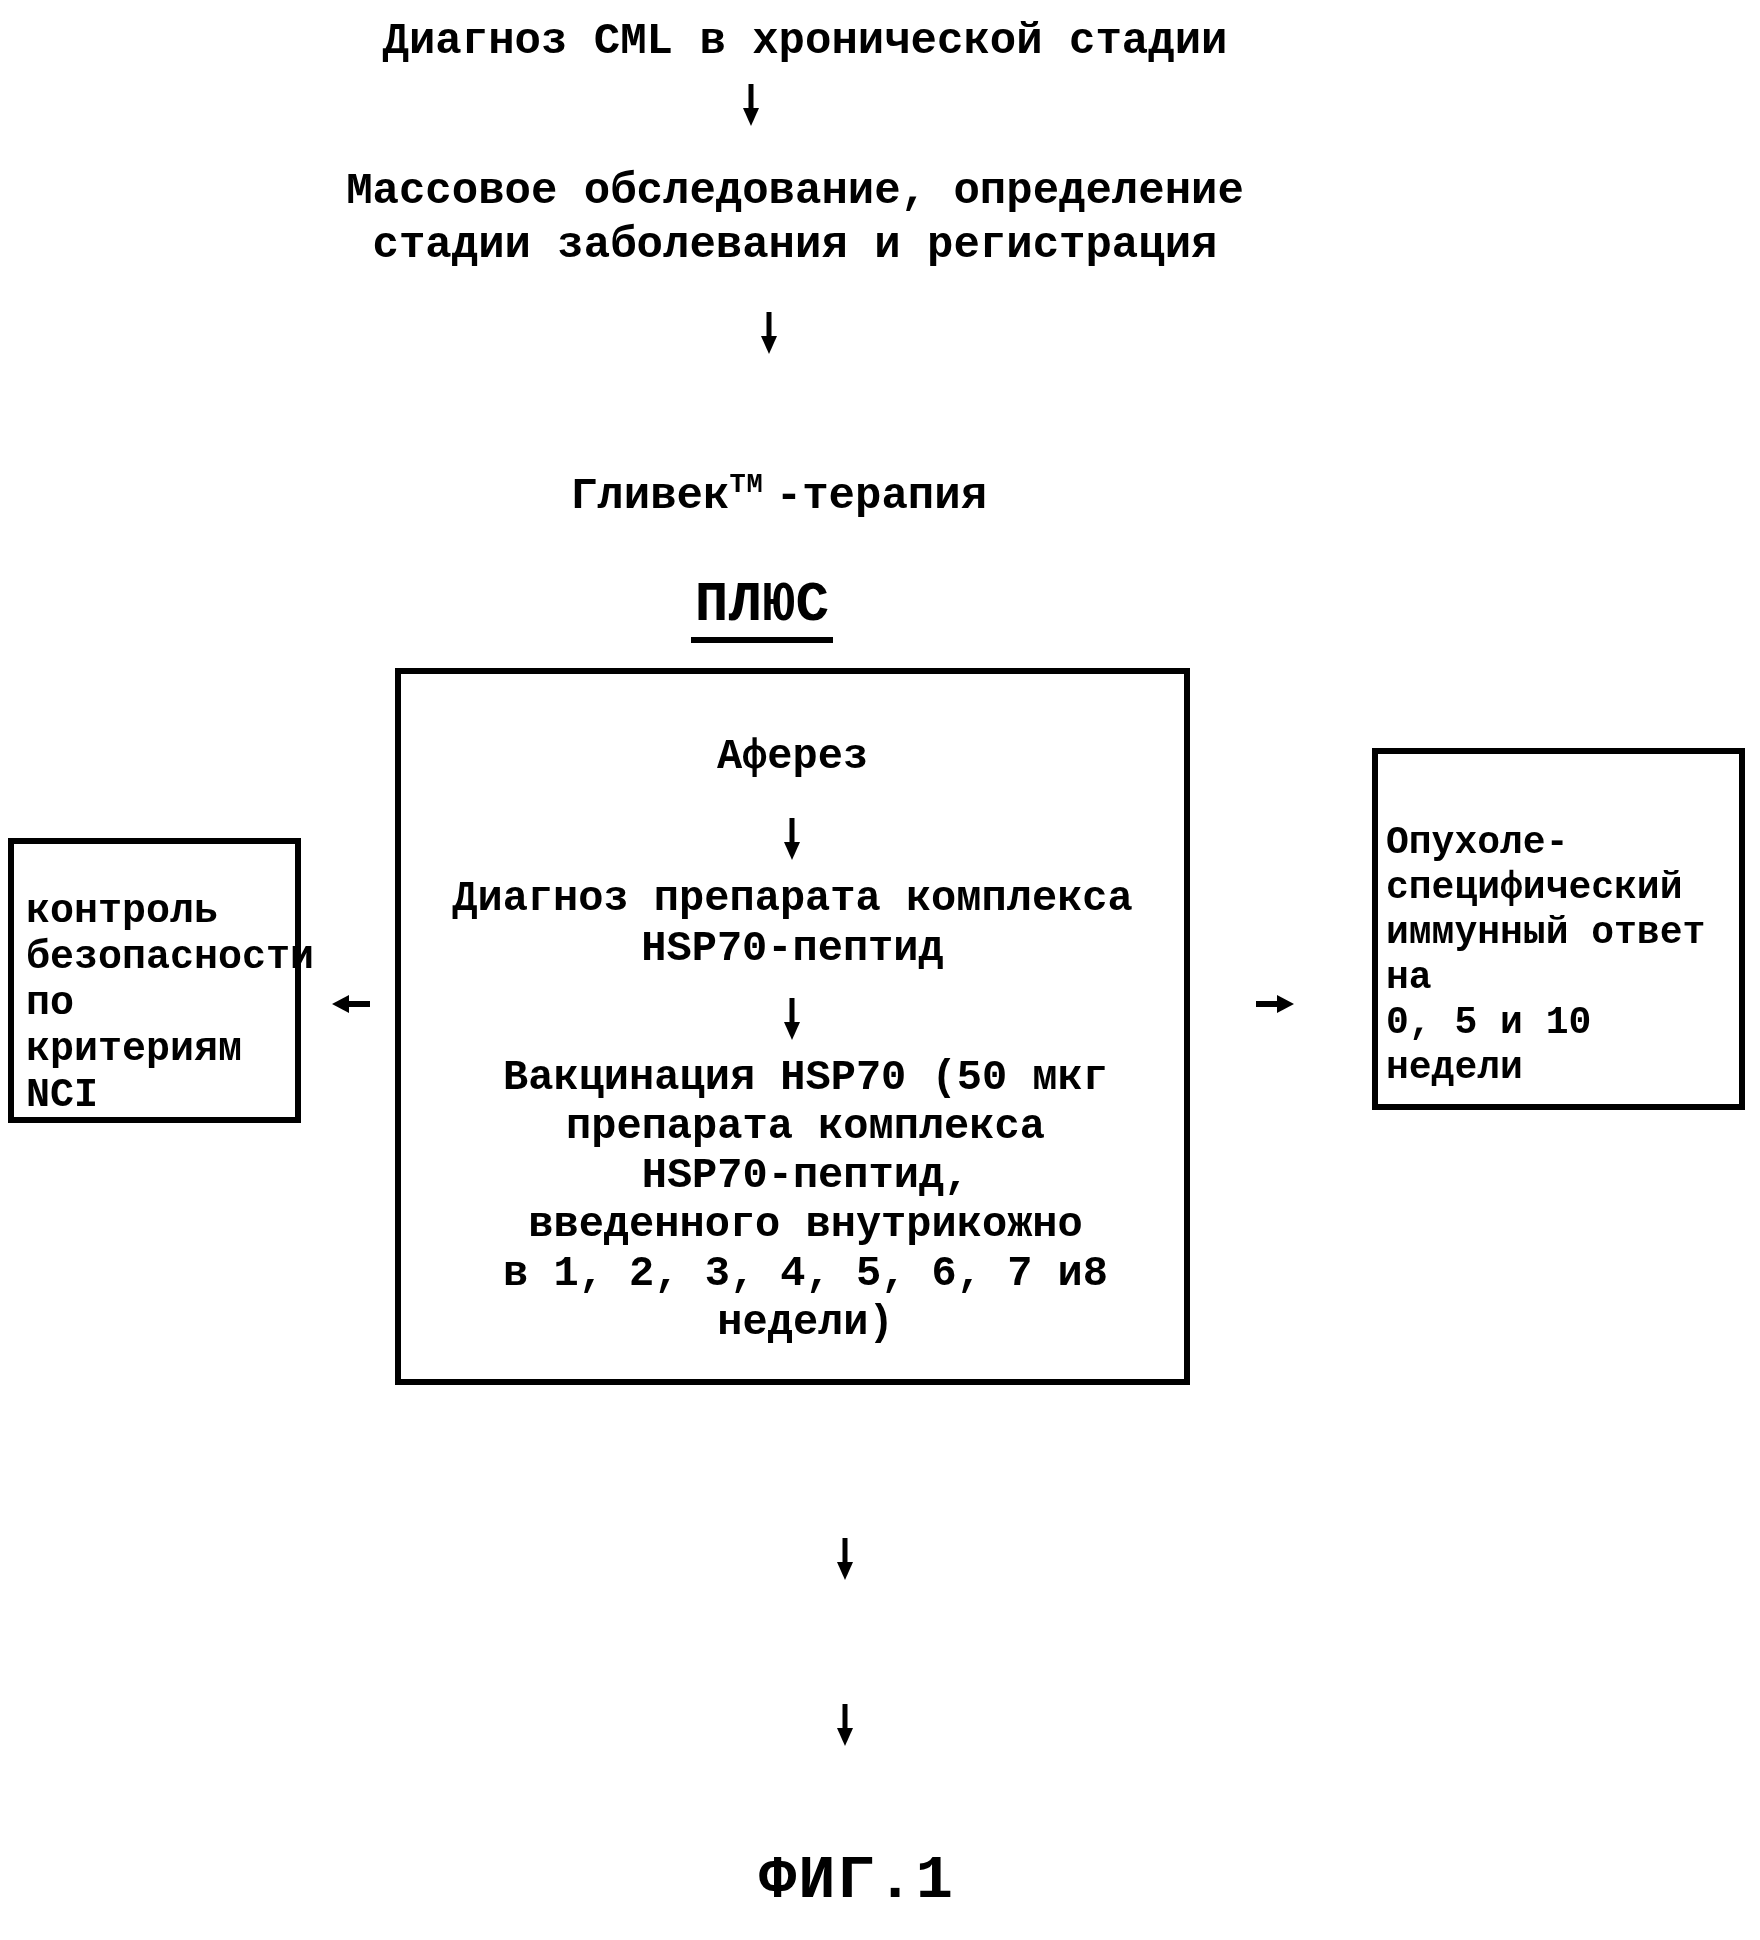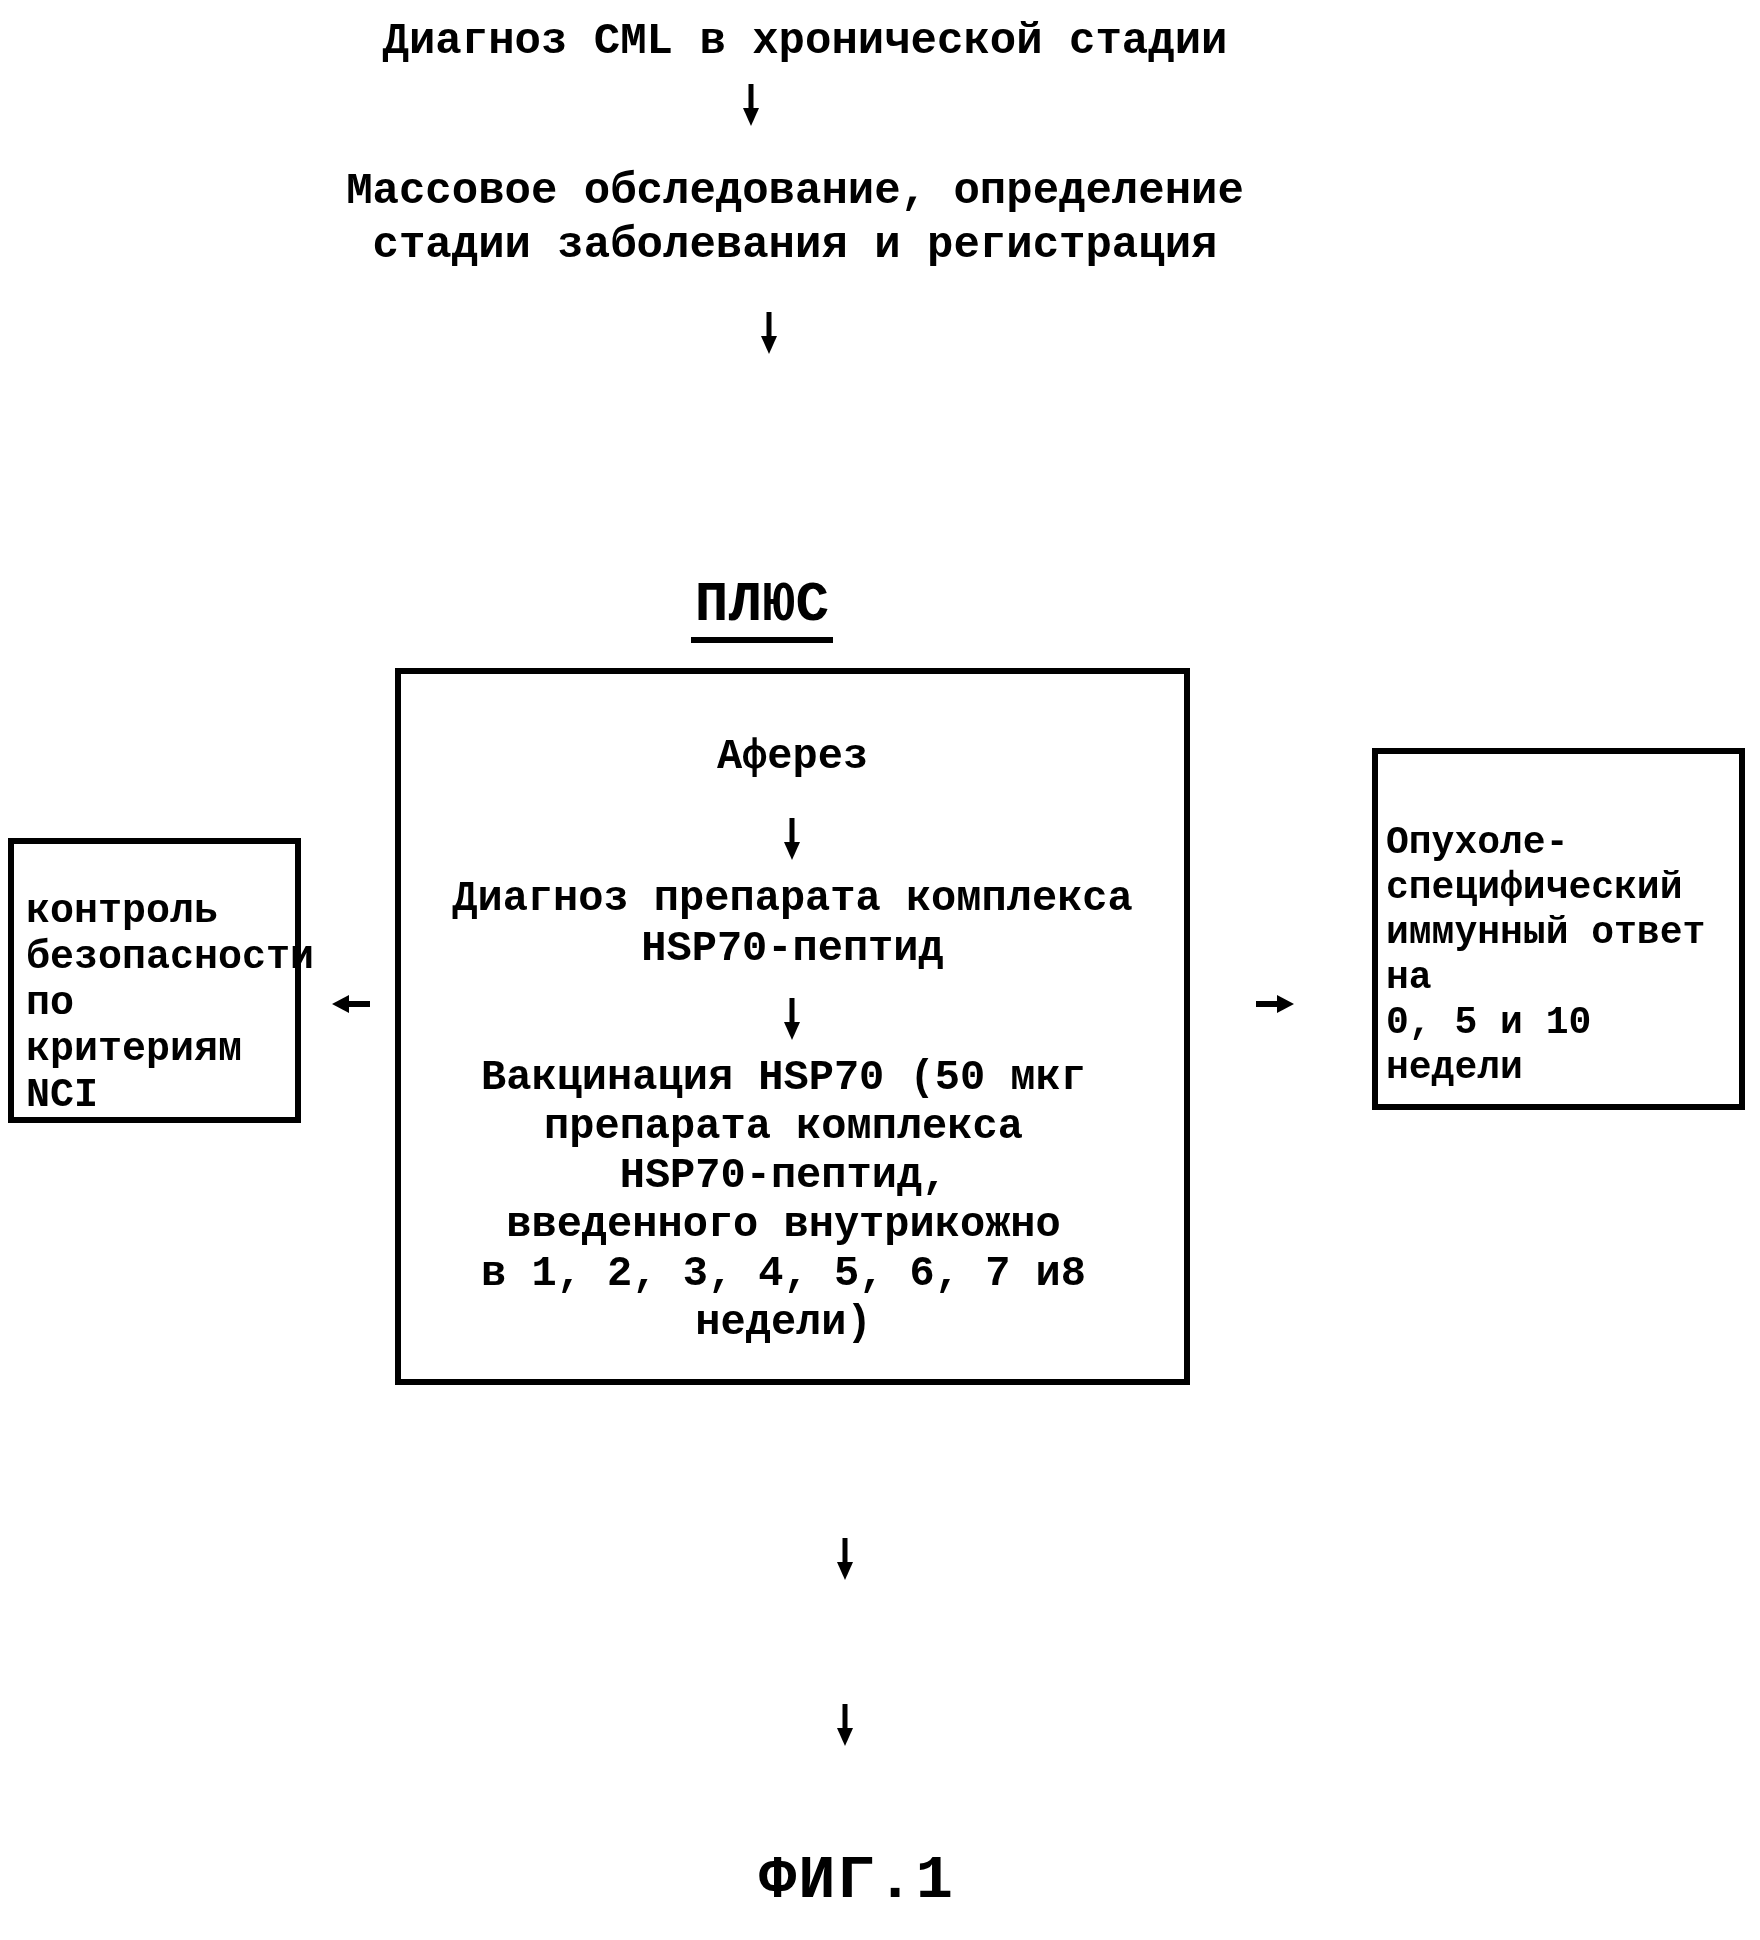--- a/index.html
+++ b/index.html
@@ -42,21 +42,21 @@
   .glivec-rest   { margin-left: 12px; }
   .t-plus        { left: 262px; top: 524px; width: 1000px; font-size: 56px; }
   .plus-inner    { display: inline-block; border-bottom: 6px solid #000; padding: 0 4px 5px 4px; }
 
   
   .center-box    { left: 395px; top: 668px; width: 795px; height: 717px; }
   .t-apheresis   { left: 395px; top: 730px; width: 795px; font-size: 42px; }
   .a3            { left: 780px; top: 816px; }
   .t-purify      { left: 395px; top: 874px; width: 795px; font-size: 42px; line-height: 50px; }
   .a4            { left: 780px; top: 996px; }
-  .t-vaccine     { left: 386px; top: 1054px; width: 795px; font-size: 42px; line-height: 49px; }
+  .t-vaccine     { left: 408px; top: 1054px; width: 795px; font-size: 42px; line-height: 49px; }
 
   
   .left-box      { left: 8px; top: 838px; width: 293px; height: 285px;
                    padding: 45px 6px 0 12px; font-size: 40px; line-height: 46px; }
   .a-left        { left: 330px; top: 991px; }
   .right-box     { left: 1372px; top: 748px; width: 373px; height: 362px;
                    padding: 66px 12px 0 8px; font-size: 38px; line-height: 45px; }
   .a-right       { left: 1252px; top: 991px; }
 
   
@@ -79,20 +79,23 @@
   </svg>
 
   <div class="txt t-screening">Массовое обследование, определение
 стадии заболевания и регистрация</div>
 
   <svg class="arrow a2" width="24" height="44" viewBox="0 0 24 44">
     <line x1="12" y1="2" x2="12" y2="28" stroke="#000" stroke-width="5"></line>
     <polygon points="12,44 4,26 20,26" fill="#000"></polygon>
   </svg>
 
+  <div class="txt t-glivec">
+    <span>Гливек</span><span class="sup-tm">TM</span><span class="glivec-rest">-терапия</span>
+  </div>
 
   <div class="txt t-plus">
     <span class="plus-inner">ПЛЮС</span>
   </div>
 
   <div class="box center-box"></div>
 
   <div class="txt t-apheresis">Аферез</div>
 
   <svg class="arrow a3" width="24" height="44" viewBox="0 0 24 44">

